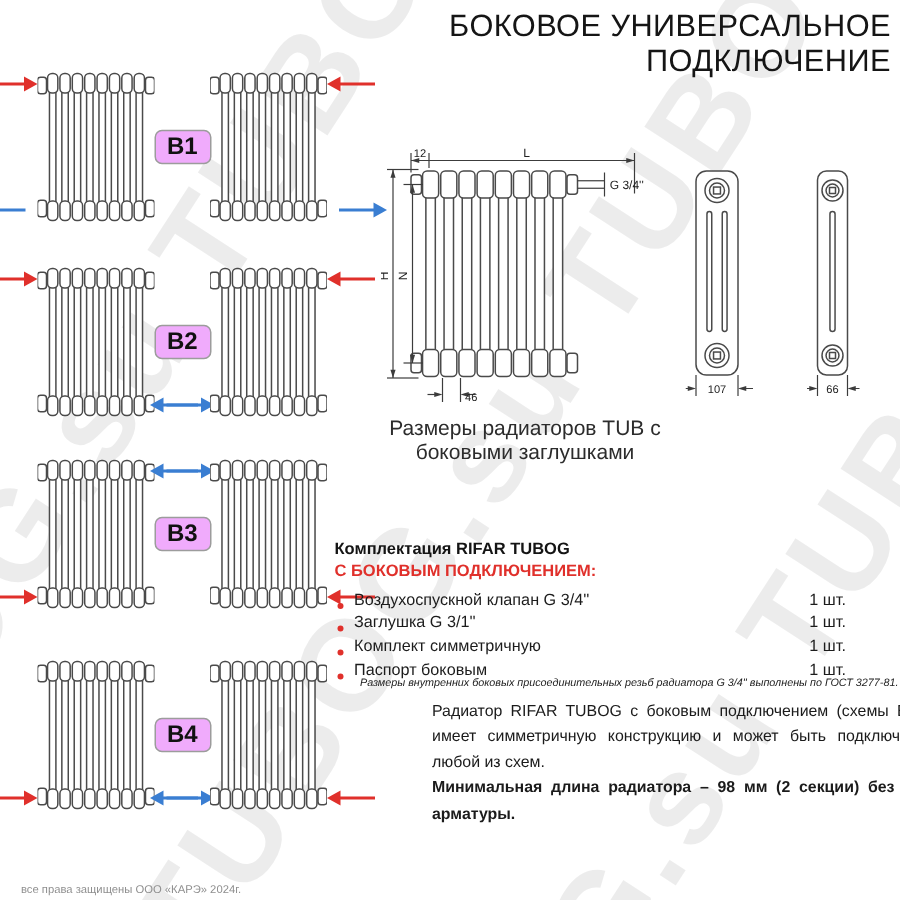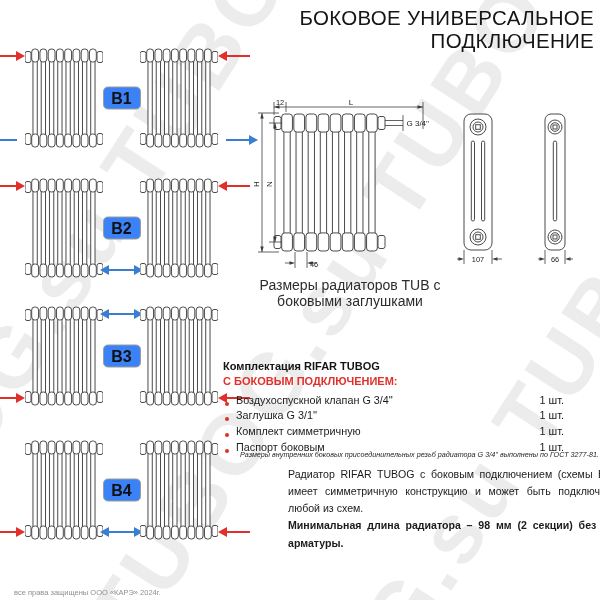--- a/index.html
+++ b/index.html
@@ -18,21 +18,21 @@
   
   .title{position:absolute;top:7px;right:6px;width:330px;text-align:right;
     font-size:20.5px;line-height:1.12;font-weight:normal;color:#151515;letter-spacing:0.3px;}
 
   
   .scheme{position:absolute;left:25px;width:193px;height:100px;}
   .rad-zone{position:absolute;top:0;width:78px;height:100px;}
   .rad-zone.left{left:0;} .rad-zone.right{left:115px;}
   .rad-zone svg{display:block;}
   .scheme-label{position:absolute;left:50%;top:50%;transform:translate(-50%,-50%);
-    width:36px;height:21px;background:#3b82f6;border:1.3px solid #9c9c9c;border-radius:5px;
+    width:36px;height:21px;background:#f0abfc;border:1.3px solid #9c9c9c;border-radius:5px;
     display:flex;align-items:center;justify-content:center;
     font-size:16px;font-weight:bold;color:#111;}
   .arrow{position:absolute;width:24px;height:2px;background:var(--c);}
   .arrow.supply{--c:var(--red);} .arrow.return{--c:var(--blue);}
   .arrow::after{content:"";position:absolute;top:-4px;border-top:5px solid transparent;border-bottom:5px solid transparent;}
   .arrow.right::after{right:-8px;border-left:9px solid var(--c);}
   .arrow.left::after{left:-8px;border-right:9px solid var(--c);}
 
   
   .ln{fill:#fff;stroke:#4a4a4a;stroke-width:1;}

